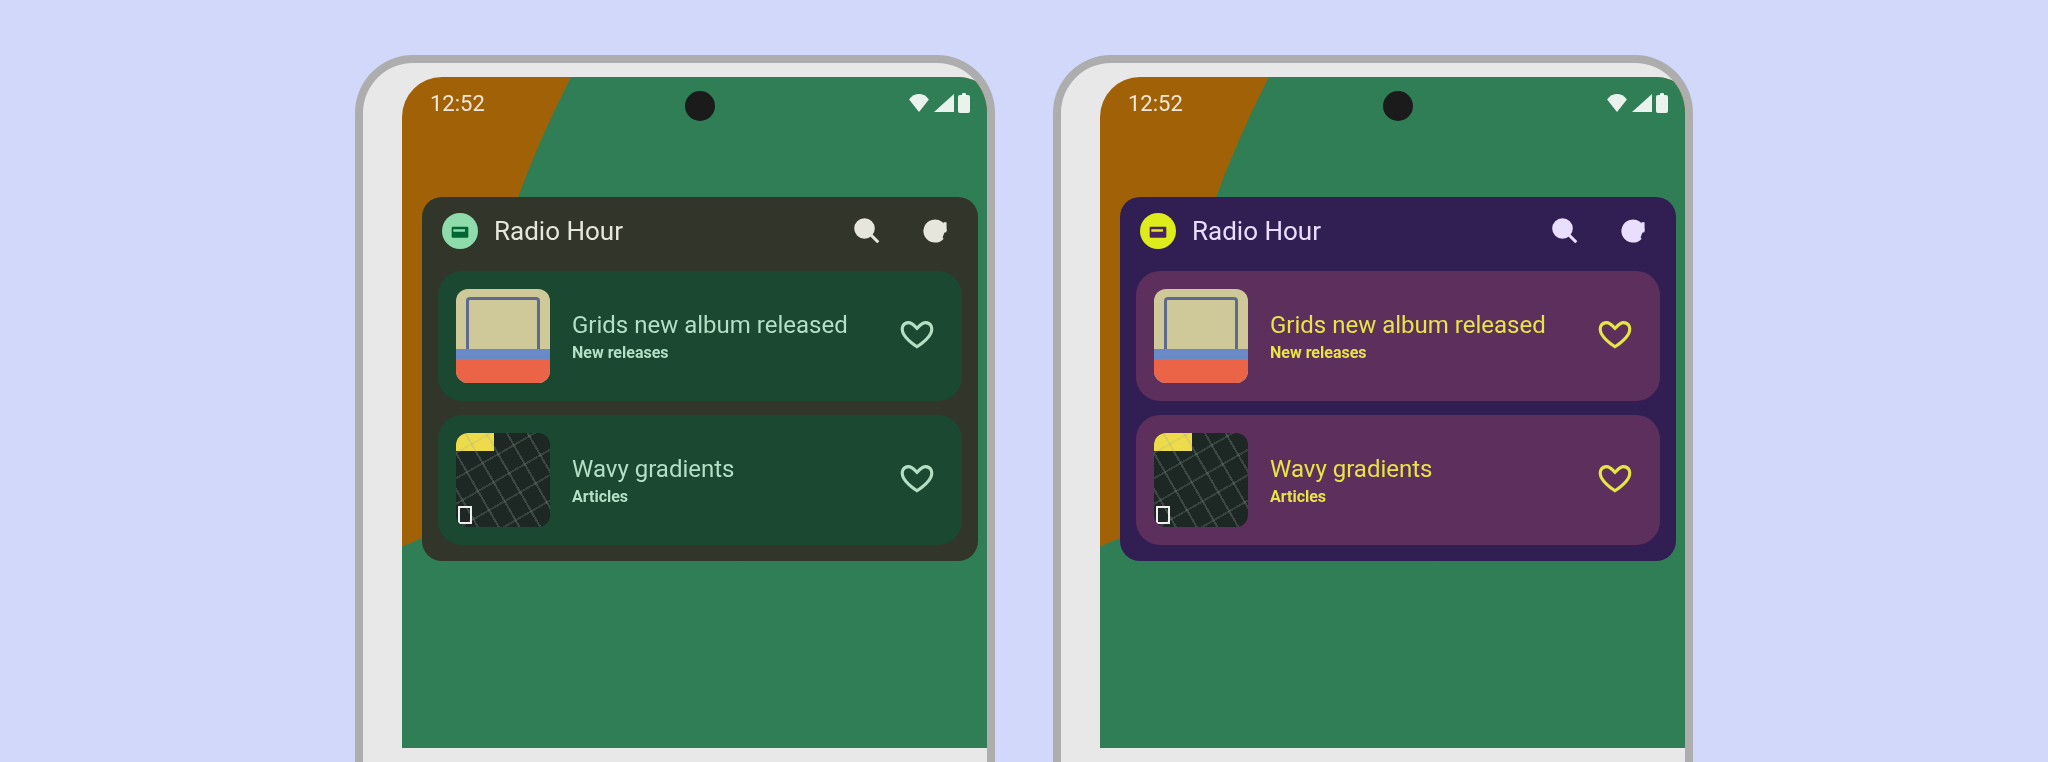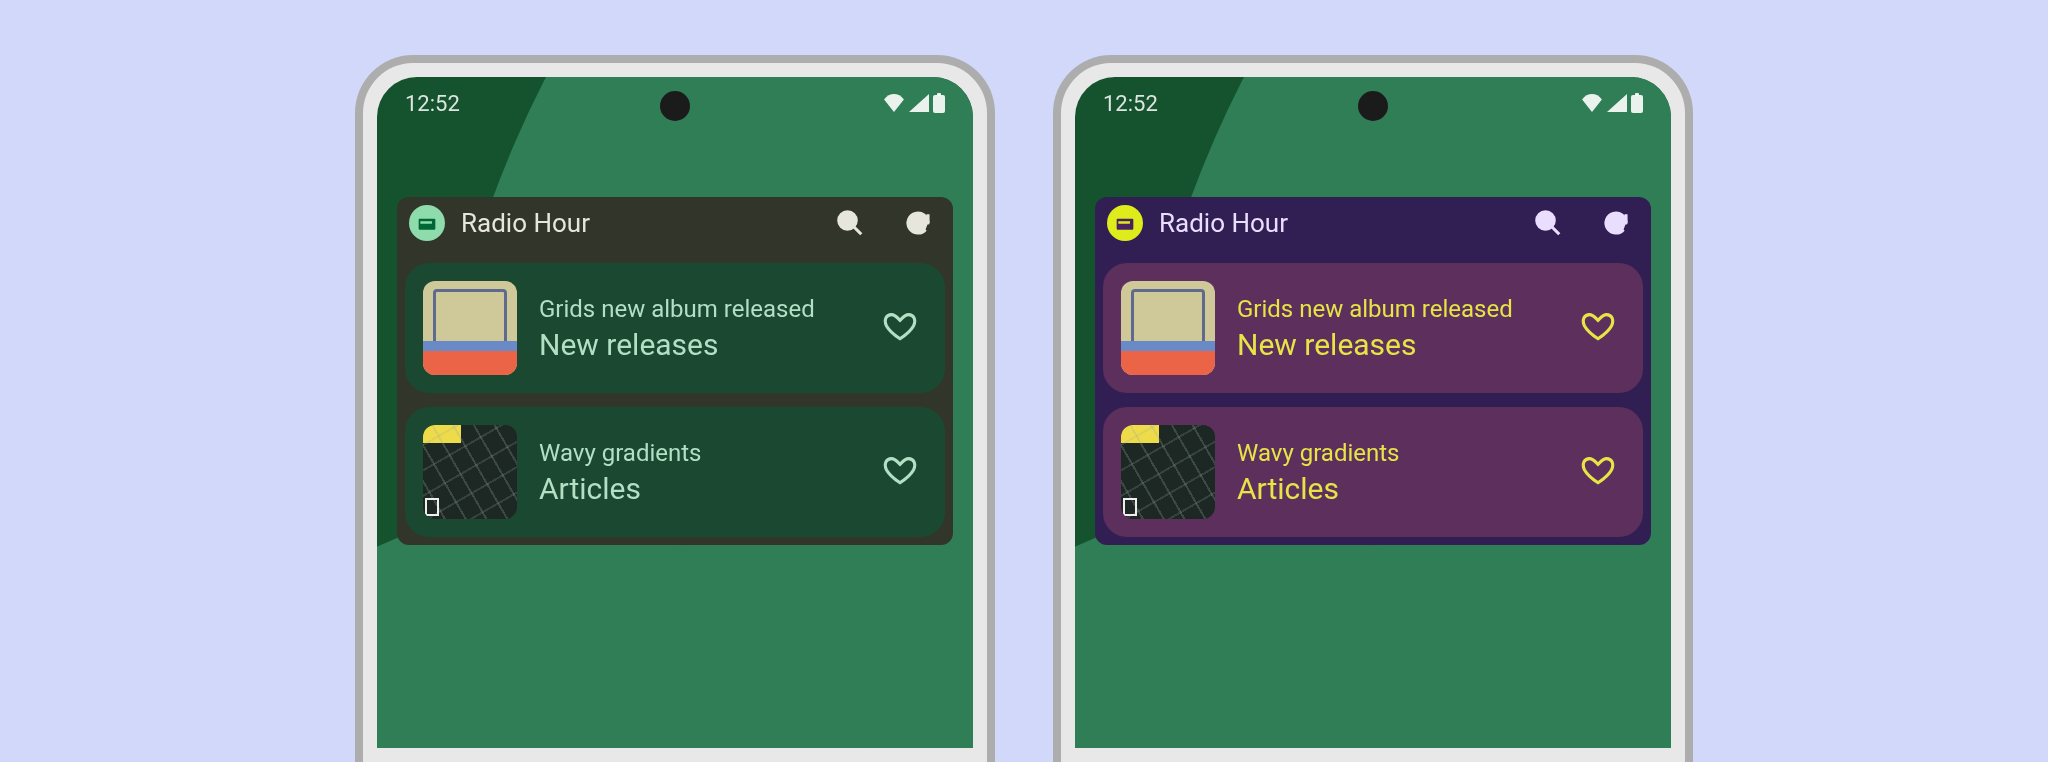--- a/index.html
+++ b/index.html
@@ -23,21 +23,22 @@
   padding: 14px;
   position: relative;
   overflow: hidden;
 }
 .phone-screen {
   width: 100%;
   height: 100%;
   border-radius: 40px 40px 0 0;
   position: relative;
   overflow: hidden;
-  background: #14532d;
+  background: #a16207;
+  margin-left: 25px;
 }
 .wallpaper-shape {
   position: absolute;
   width: 140%;
   height: 200%;
   background: #307E56;
   border-radius: 50%;
   top: -60%;
   right: -55%;
   transform: rotate(20deg);
@@ -76,22 +77,22 @@
 }
 .status-icons {
   margin-left: auto;
   display: flex;
   align-items: center;
   gap: 4px;
 }
 .widget {
   position: relative;
   margin: 68px 20px 0;
-  border-radius: 12px;
-  padding: 8px;
+  border-radius: 20px;
+  padding: 16px;
   z-index: 3;
 }
 .widget.theme-a {
   background: #31352A;
 }
 .widget.theme-b {
   background: #311F53;
 }
 .widget-header {
   display: flex;
@@ -192,21 +193,22 @@
 }
 .item-text { flex: 1; }
 .item-title {
   font-size: 24px;
   font-weight: 400;
   margin-bottom: 4px;
 }
 .theme-a .item-title { color: #B4DFC5; }
 .theme-b .item-title { color: #E7E445; }
 .item-subtitle {
-  font-size: 30px;
+  font-size: 16px;
+  font-weight: bold;
 }
 .theme-a .item-subtitle { color: #B4DFC5; }
 .theme-b .item-subtitle { color: #E7E445; }
 .fav-btn {
   padding-right: 10px;
 }
 .theme-a .fav-btn svg { stroke: #B4DFC5; }
 .theme-b .fav-btn svg { stroke: #E7E445; }
 </style>
 </head>

